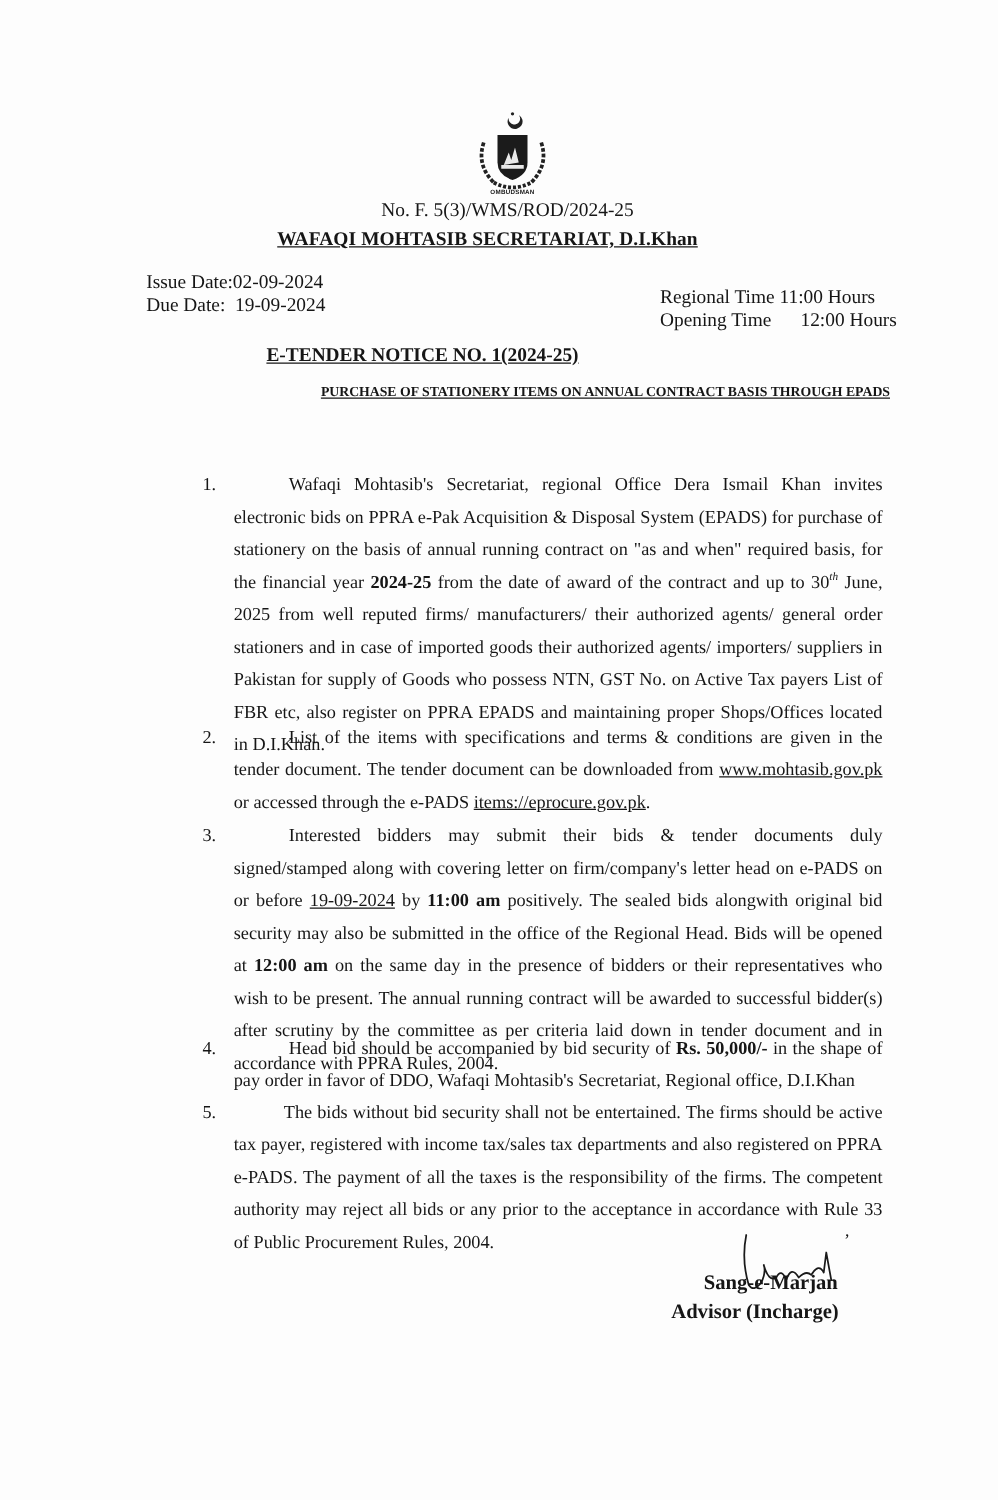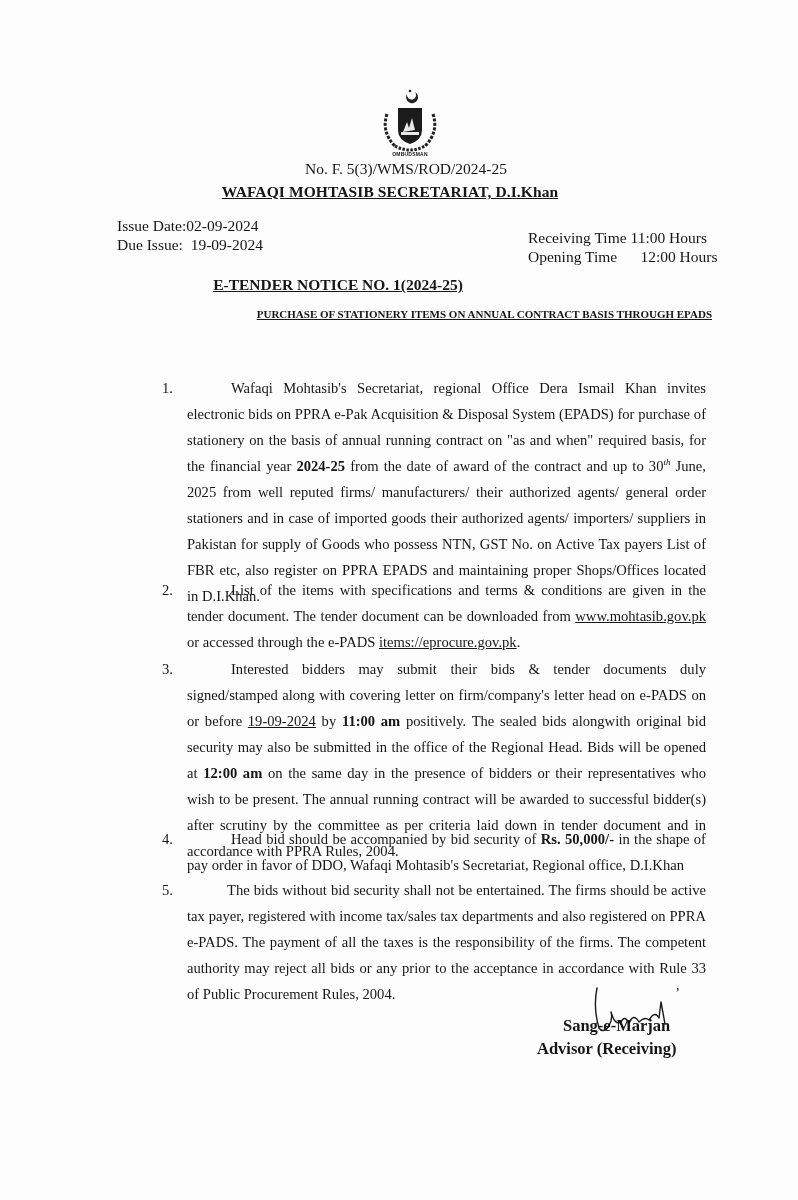--- a/index.html
+++ b/index.html
@@ -46,25 +46,25 @@
     <rect x="24" y="44" width="18" height="3" fill="#e8e8e8"></rect>
   </svg>
 </div>
 <div class="abs logo-caption">OMBUDSMAN</div>
 
 <div class="abs ref-no">No. F. 5(3)/WMS/ROD/2024-25</div>
 <div class="abs org">WAFAQI MOHTASIB SECRETARIAT, D.I.Khan</div>
 
 <div class="abs dates">
   <div><span>Issue Date:</span><span>02-09-2024</span></div>
-  <div><span>Due Issue:</span>&nbsp; <span>19-09-2024</span></div>
+  <div><span>Due Date:</span>&nbsp; <span>19-09-2024</span></div>
 </div>
 
 <div class="abs times">
-  <div><span>Receiving Time</span> <span class="val">11:00 Hours</span></div>
+  <div><span>Regional Time</span> <span class="val">11:00 Hours</span></div>
   <div><span>Opening Time</span>&nbsp;&nbsp;&nbsp;&nbsp;&nbsp; <span class="val">12:00 Hours</span></div>
 </div>
 
 <div class="abs notice">E-TENDER NOTICE NO. 1(2024-25)</div>
 <div class="abs subject">
   <div>PURCHASE OF STATIONERY ITEMS ON ANNUAL CONTRACT BASIS THROUGH EPADS</div>
 </div>
 
 <div class="abs para" style="top:375px;">
   <span class="num">1.</span>
@@ -91,13 +91,13 @@
   <div class="body"><span class="ind" style="width:40px"></span><span>The bids without bid security shall not be entertained. The firms should be active tax payer, registered with income tax/sales tax departments and also registered on PPRA e-PADS. The payment of all the taxes is the responsibility of the firms. The competent authority may reject all bids or any prior to the acceptance in accordance with Rule 33 of Public Procurement Rules, 2004.</span></div>
 </div>
 
 <div class="abs tick">,</div>
 <div class="abs sig-mark">
   <svg width="96" height="72" viewBox="0 0 96 72">
     <path d="M8 6 Q4 26 10 46 Q14 52 20 44 Q24 36 22 30 Q26 44 32 40 Q36 32 40 42 Q44 30 50 40 Q56 34 60 38 Q66 28 70 36 L72 20 L76 42" stroke="#1a1a1a" stroke-width="1.4" fill="none" stroke-linecap="round" stroke-linejoin="round"></path>
   </svg>
 </div>
 <div class="abs sig-name">Sang-e-Marjan</div>
-<div class="abs sig-title">Advisor (Receiving)</div>
+<div class="abs sig-title">Advisor (Incharge)</div>
 
 </body></html>

